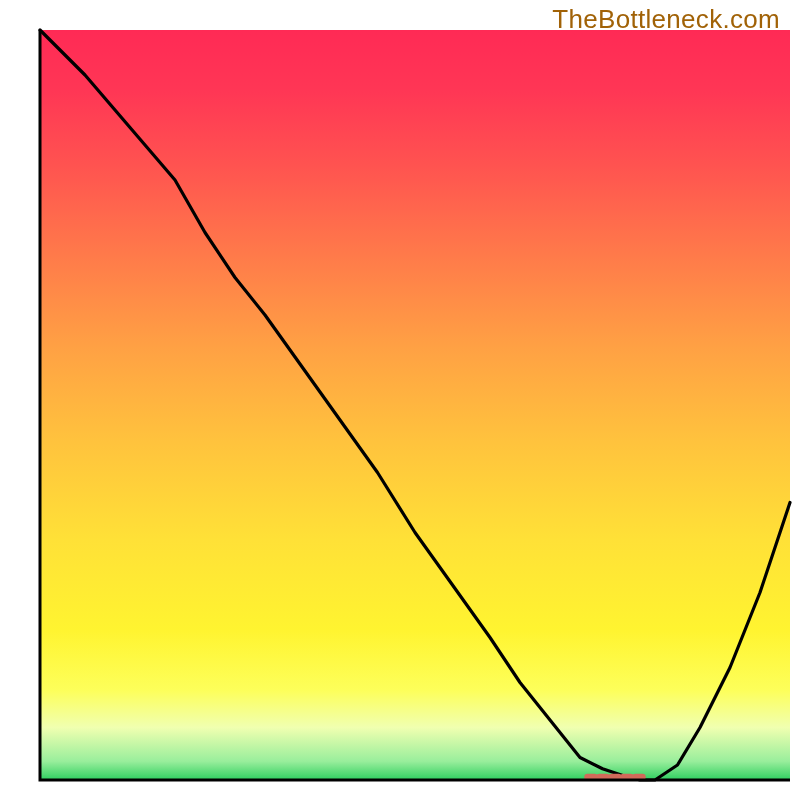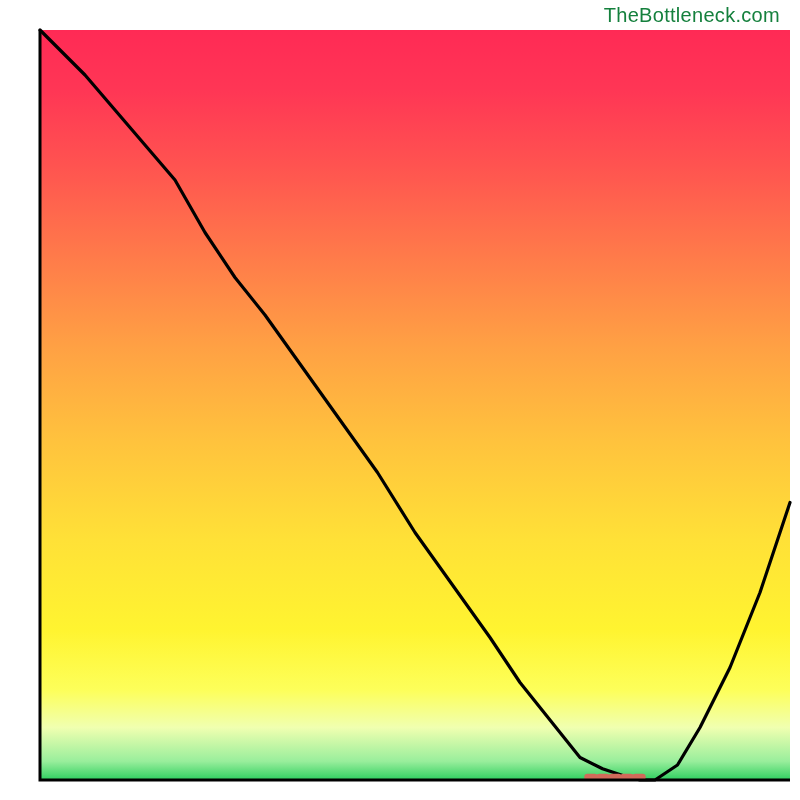--- a/index.html
+++ b/index.html
@@ -13,22 +13,22 @@
 }
 .container {
   position: relative;
   width: 800px;
   height: 800px;
 }
 .watermark {
   position: absolute;
   top: 4px;
   right: 20px;
-  font-size: 20px;
-  color: #15803d;
+  font-size: 26px;
+  color: #a16207;
   letter-spacing: 0.3px;
   z-index: 30;
   margin-left: 21px;
 }
 svg.chart {
   position: absolute;
   top: 0;
   left: 0;
   width: 800px;
   height: 800px;

